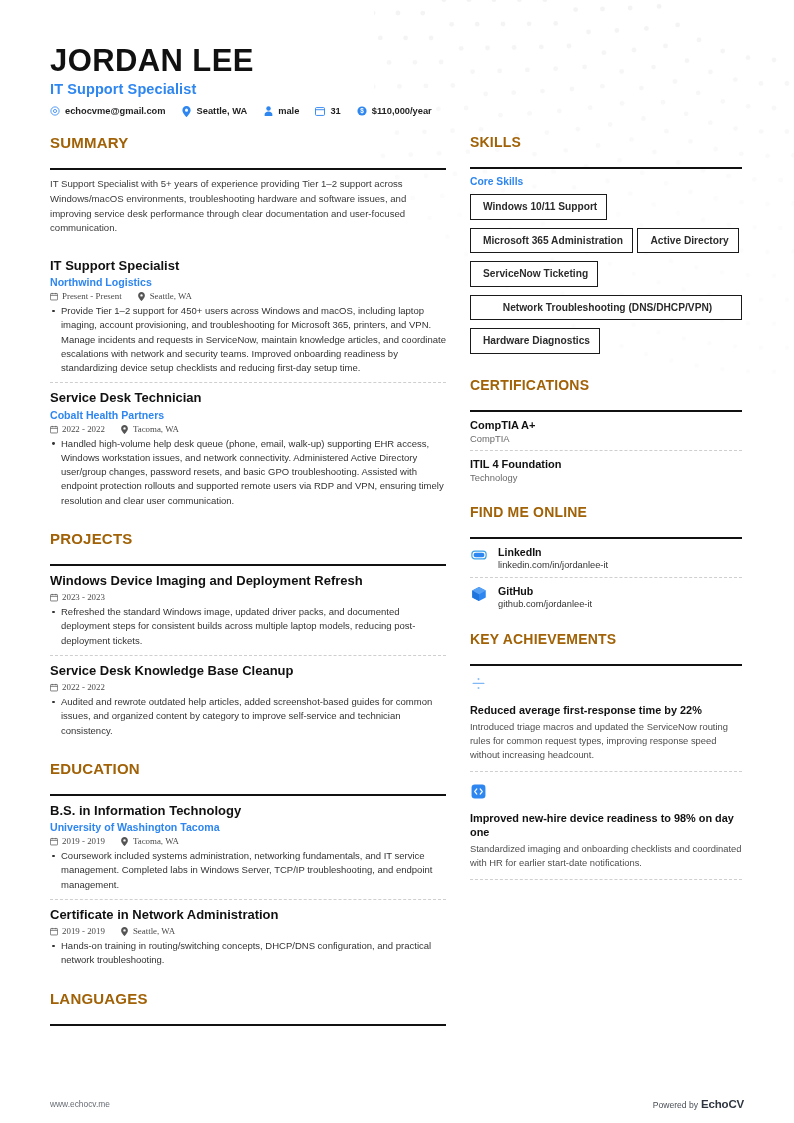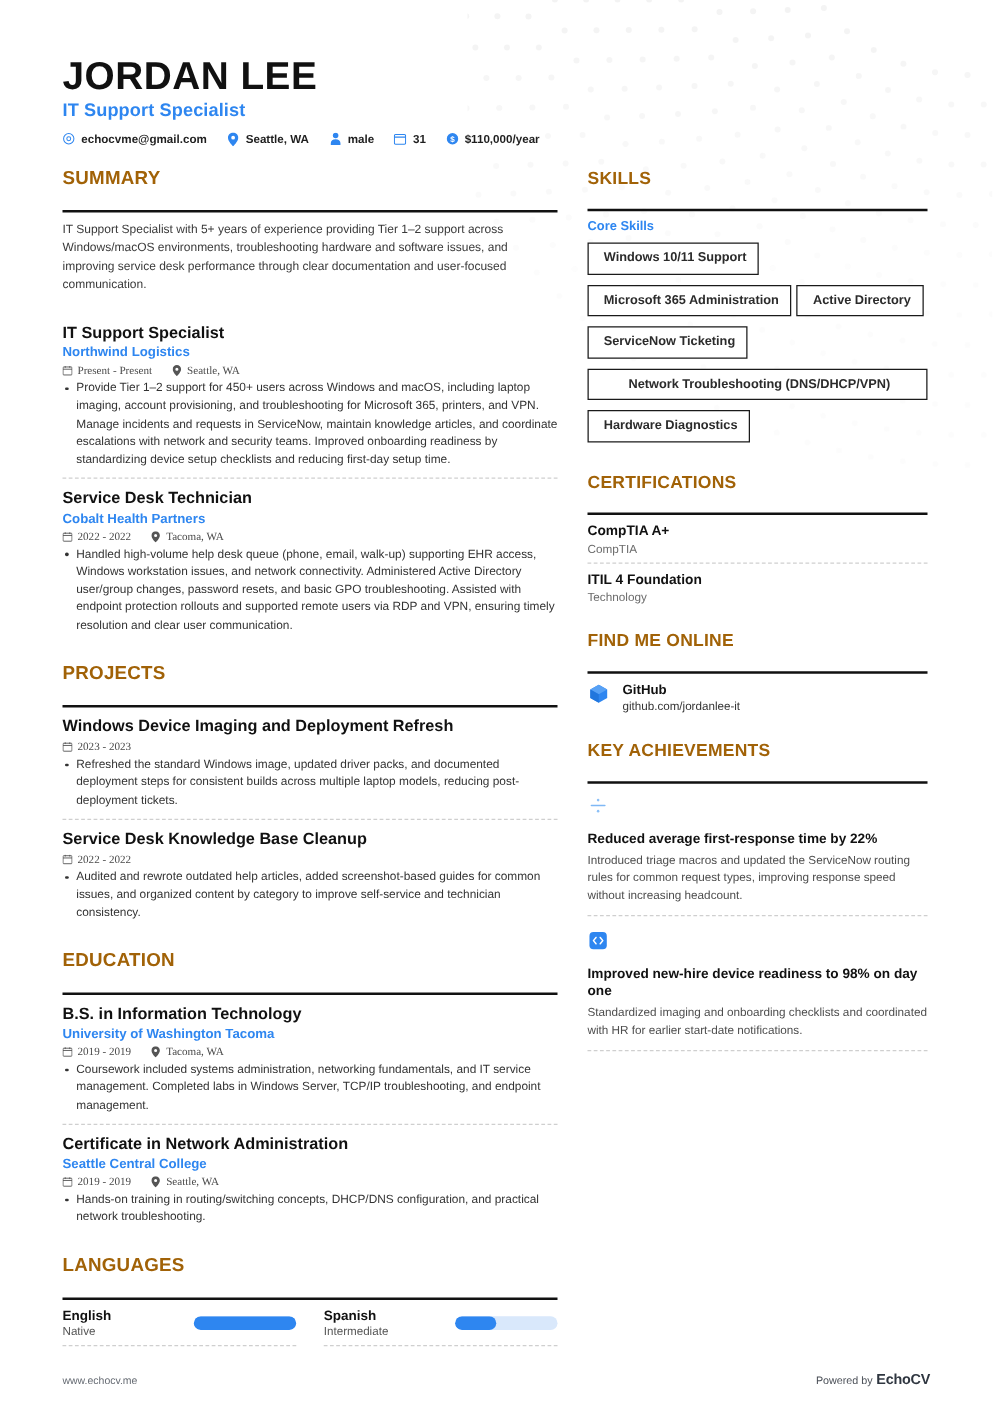--- a/index.html
+++ b/index.html
@@ -852,21 +852,20 @@
                 <span>Tacoma, WA</span>
               </span>
             </div>
             <ul class="bullets">
               <li>Coursework included systems administration, networking fundamentals, and IT service management. Completed labs in Windows Server, TCP/IP troubleshooting, and endpoint management.</li>
             </ul>
           </div>
 
           <div class="entry">
             <div class="entry-title">Certificate in Network Administration</div>
-            <div class="entry-org">Seattle Central College</div>
             <div class="entry-meta">
               <span class="meta-item">
                 <span class="mi">
                     <svg width="8" height="9" viewBox="0 0 12 12">
                       <rect x="0.6" y="1.6" width="10.8" height="9.6" rx="1" fill="none" stroke="#555" stroke-width="1.1"></rect>
                       <path d="M.6 4.3h10.8M3.3.6v2M8.7.6v2" stroke="#555" stroke-width="1.1"></path>
                     </svg>
                   </span>
                 <span>2019 - 2019</span>
               </span>
@@ -882,45 +881,20 @@
             <ul class="bullets">
               <li>Hands-on training in routing/switching concepts, DHCP/DNS configuration, and practical network troubleshooting.</li>
             </ul>
           </div>
 
         </div>
       </div>
 
       <div class="sec">
         <div class="sec-title">LANGUAGES</div>
-        <div class="sec-body">
-          <div class="lang-grid">
-
-            <div class="lang-cell">
-              <div>
-                <div class="lang-name">English</div>
-                <div class="lang-level">Native</div>
-              </div>
-              <div class="lang-bar">
-                <div class="lang-fill" style="width: 100%;"></div>
-              </div>
-            </div>
-
-            <div class="lang-cell">
-              <div>
-                <div class="lang-name">Spanish</div>
-                <div class="lang-level">Intermediate</div>
-              </div>
-              <div class="lang-bar">
-                <div class="lang-fill" style="width: 40%;"></div>
-              </div>
-            </div>
-
-          </div>
-        </div>
       </div>
 
     </div>
 
     <div class="col-right">
 
       <div class="sec">
         <div class="sec-title sm">SKILLS</div>
         <div class="sec-body">
           <div class="skill-group-label">Core Skills</div>
@@ -944,20 +918,32 @@
             <div class="cert-name">ITIL 4 Foundation</div>
             <div class="cert-issuer">Technology</div>
           </div>
         </div>
       </div>
 
       <div class="sec">
         <div class="sec-title sm">FIND ME ONLINE</div>
         <div class="sec-body">
 
+          <div class="link-row div">
+            <span class="link-ic">
+              <svg width="16" height="16" viewBox="0 0 18 18">
+                  <rect x="1" y="4.6" width="16" height="8.8" rx="3.4" fill="none" stroke="#39a0e8" stroke-width="1.3"></rect>
+                  <rect x="2.9" y="6.4" width="12.2" height="5.2" rx="2.5" fill="#2e86f0"></rect>
+                </svg>
+            </span>
+            <div>
+              <div class="link-label">LinkedIn</div>
+              <div class="link-url">linkedin.com/in/jordanlee-it</div>
+            </div>
+          </div>
 
           <div class="link-row">
             <span class="link-ic">
               <svg width="16" height="16" viewBox="0 0 18 18">
                 <path d="M9 1 16.6 5.2v7.6L9 17 1.4 12.8V5.2z" fill="#2e86f0"></path>
                 <path d="M9 1 16.6 5.2 9 9.5 1.4 5.2z" fill="#57a1f5"></path>
                 <path d="M9 9.5V17L1.4 12.8V5.2z" fill="#2176dd"></path>
               </svg>
             </span>
             <div>

